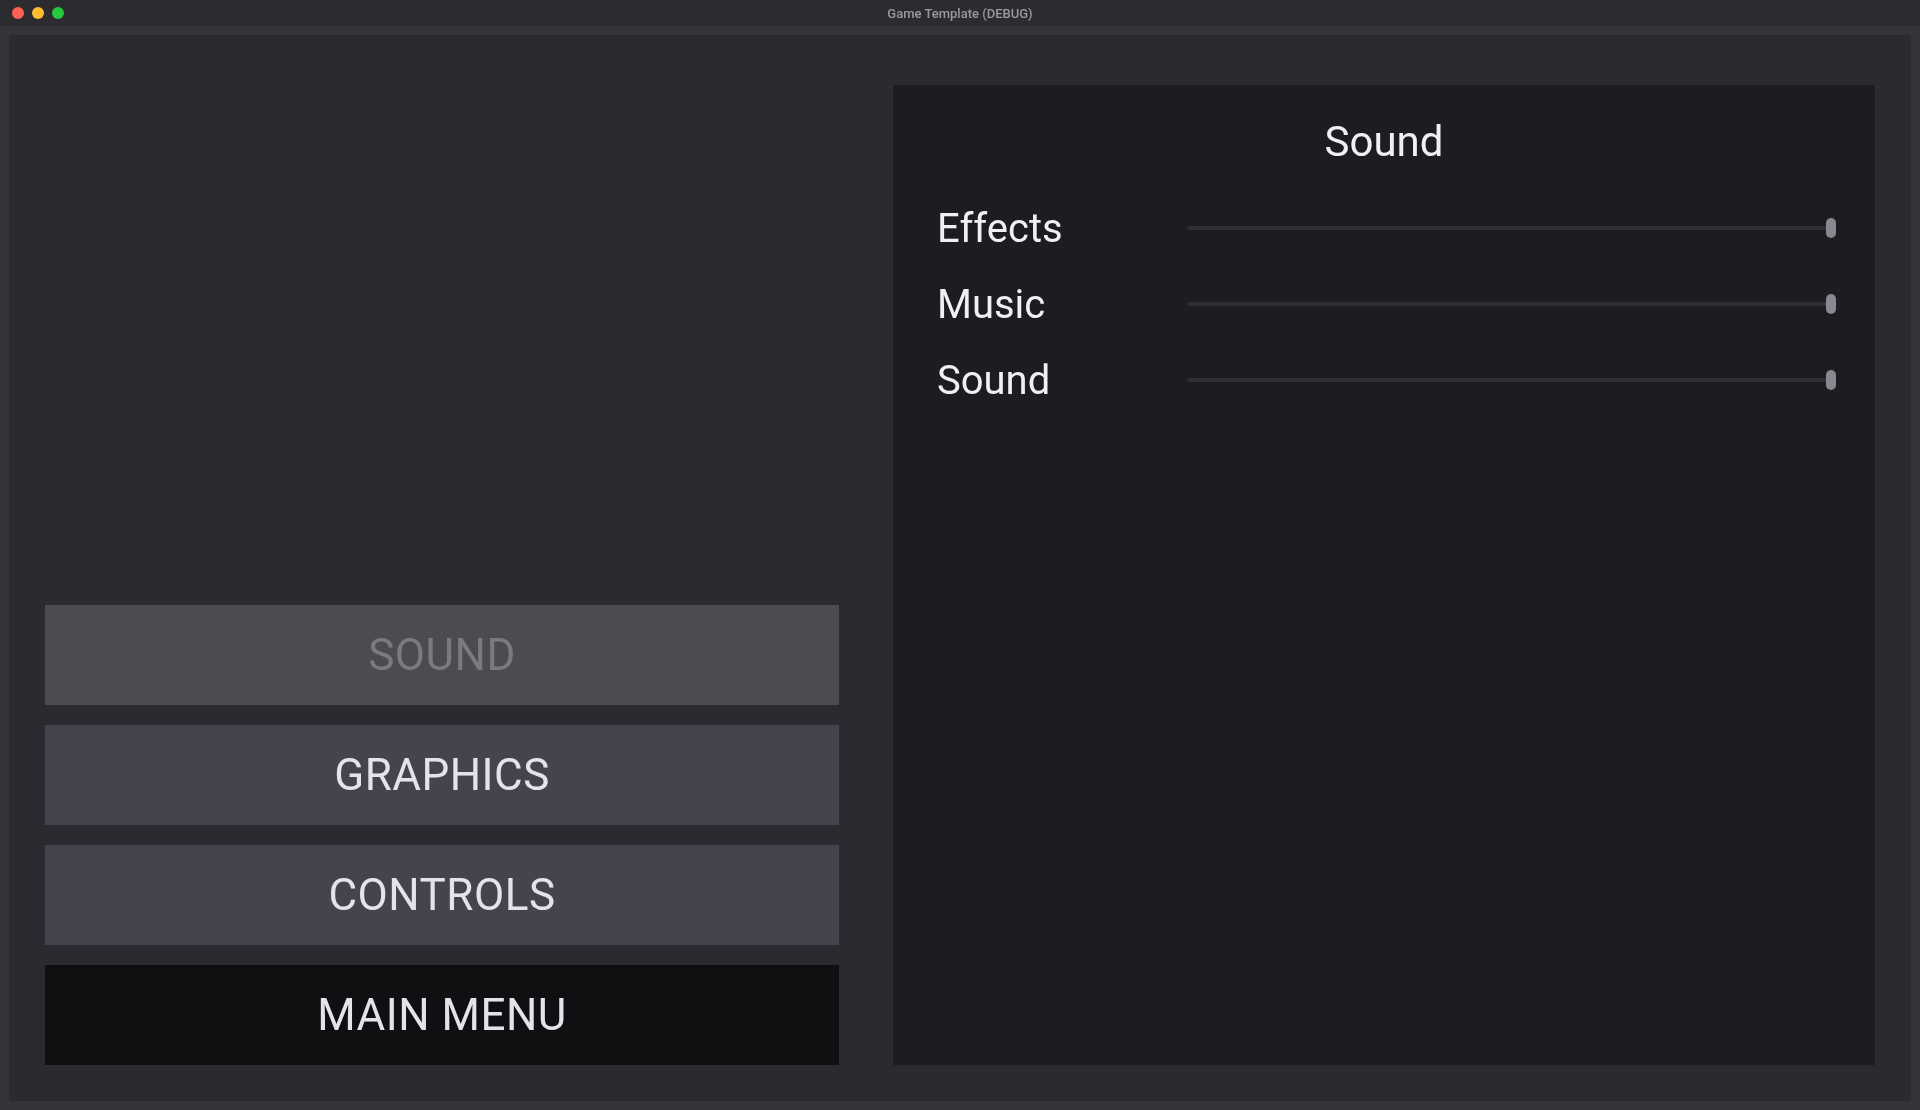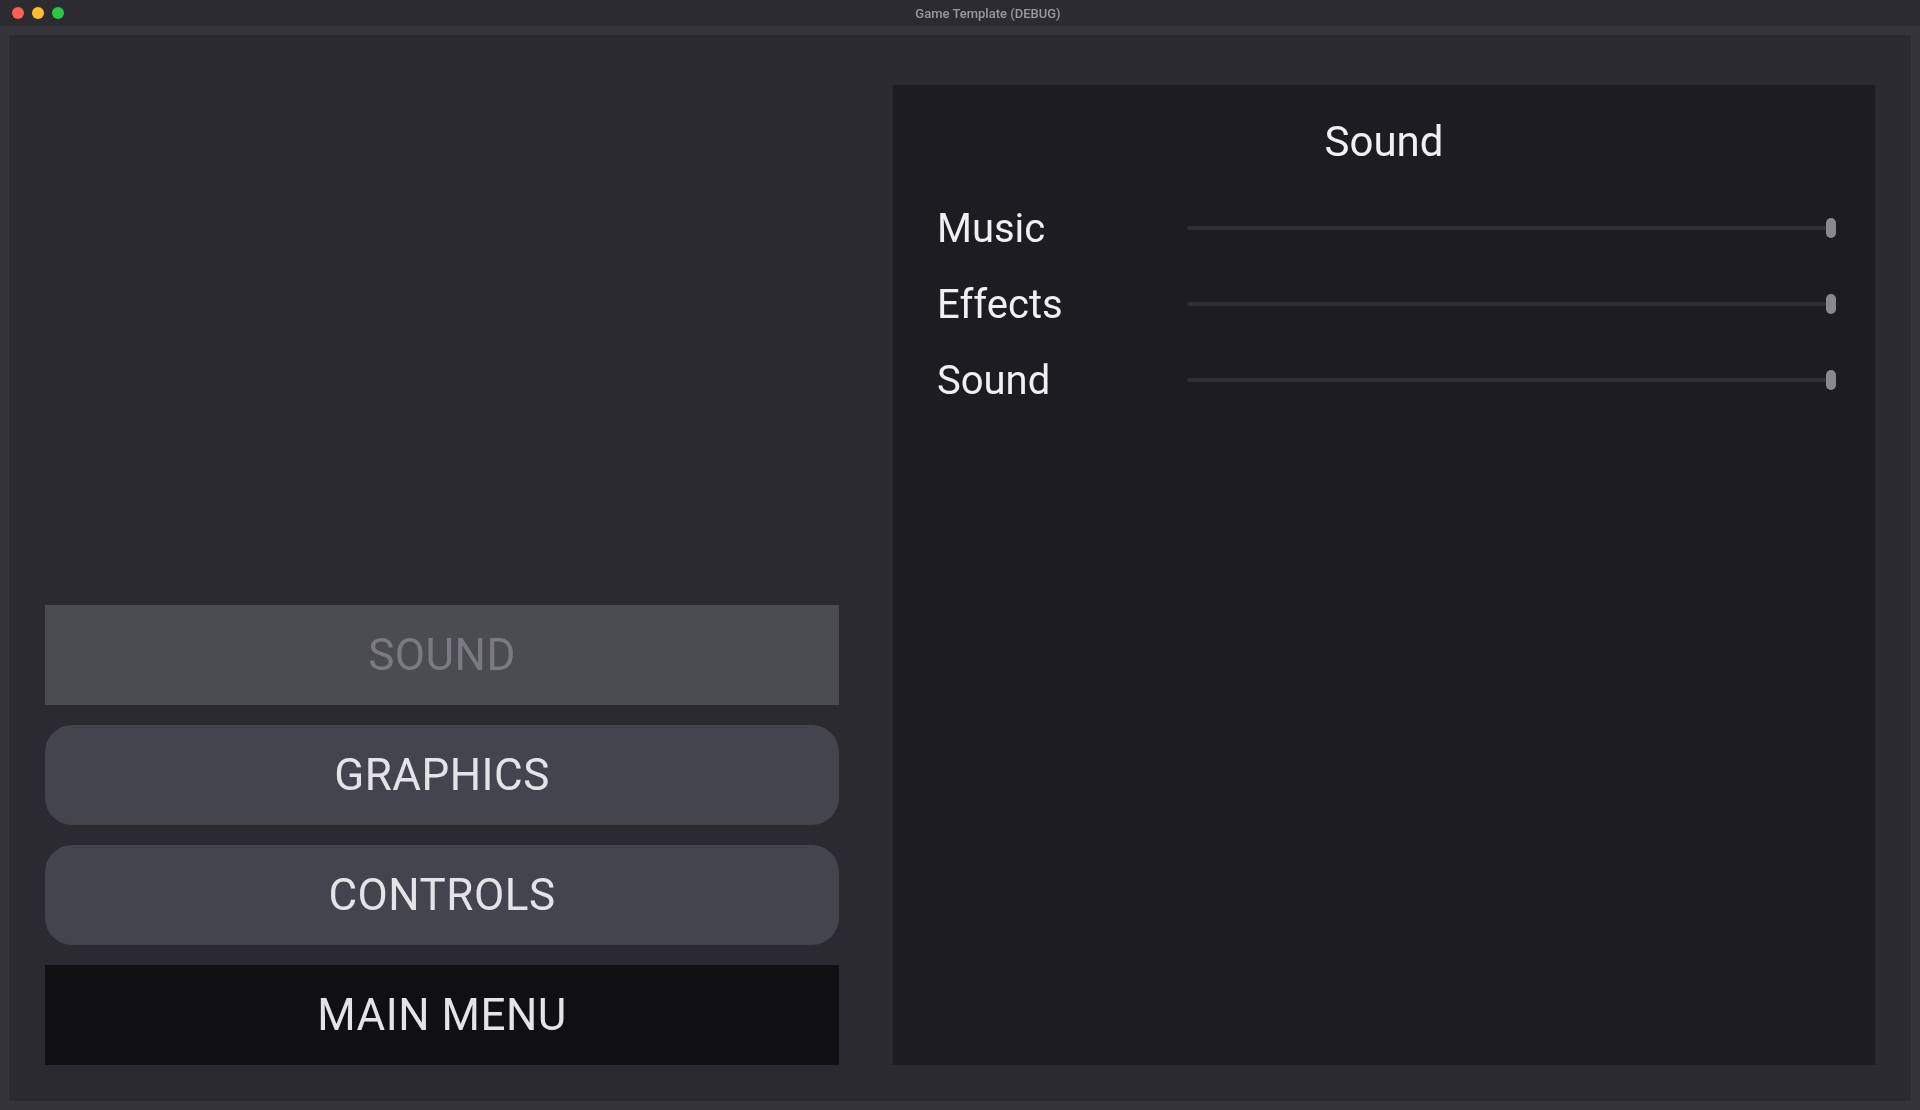--- a/index.html
+++ b/index.html
@@ -34,21 +34,20 @@
     .tl-close { background: #ff5f57; }
     .tl-min { background: #febc2e; }
     .tl-max { background: #28c840; }
     .window-title {
       position: absolute;
       left: 50%;
       transform: translateX(-50%);
       color: #9a9a9e;
       font-size: 13px;
       font-weight: 500;
-      margin-left: 28px;
     }
     .window-content {
       position: relative;
       width: 100%;
       height: calc(100% - 26px);
       padding: 9px;
     }
     .game-area {
       background: #2a2a30;
       width: 100%;
@@ -75,21 +74,20 @@
       cursor: pointer;
       letter-spacing: 0.5px;
     }
     .menu-button.selected {
       background: #4b4b52;
       color: #7a7a80;
     }
     .menu-button.normal {
       background: #44444f;
       color: #e4e4e8;
-      border-radius: 27px;
     }
     .menu-button.dark {
       background: #101013;
       color: #e4e4e8;
       align-items: center;
     }
     .panel {
       position: absolute;
       left: 884px;
       top: 50px;
@@ -163,28 +161,28 @@
       </div>
       <div class="menu-button dark">
         <span>MAIN MENU</span>
       </div>
     </div>
 
     <div class="panel">
       <div class="panel-title">Sound</div>
 
       <div class="slider-row">
-        <div class="slider-label">Music</div>
+        <div class="slider-label">Effects</div>
         <div class="slider-track">
           <div class="slider-thumb" style="left: 100%;"></div>
         </div>
       </div>
 
       <div class="slider-row">
-        <div class="slider-label">Effects</div>
+        <div class="slider-label">Music</div>
         <div class="slider-track">
           <div class="slider-thumb" style="left: 100%;"></div>
         </div>
       </div>
 
       <div class="slider-row">
         <div class="slider-label">Sound</div>
         <div class="slider-track">
           <div class="slider-thumb" style="left: 100%;"></div>
         </div>

